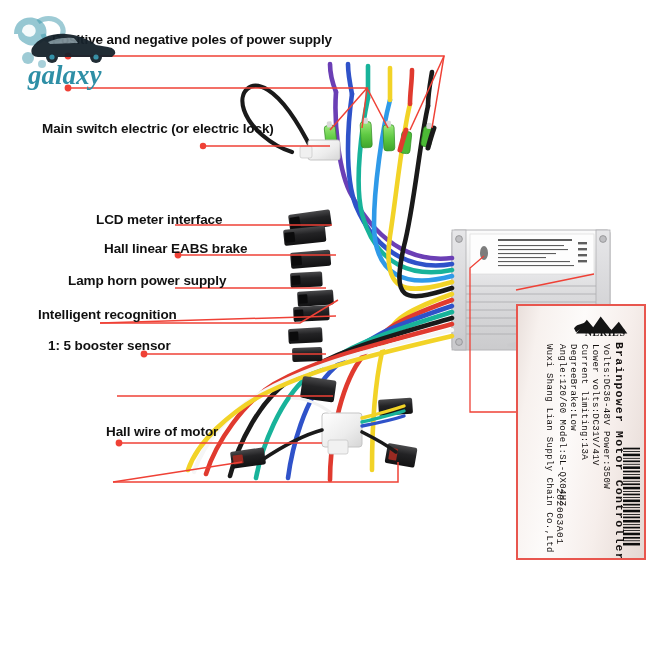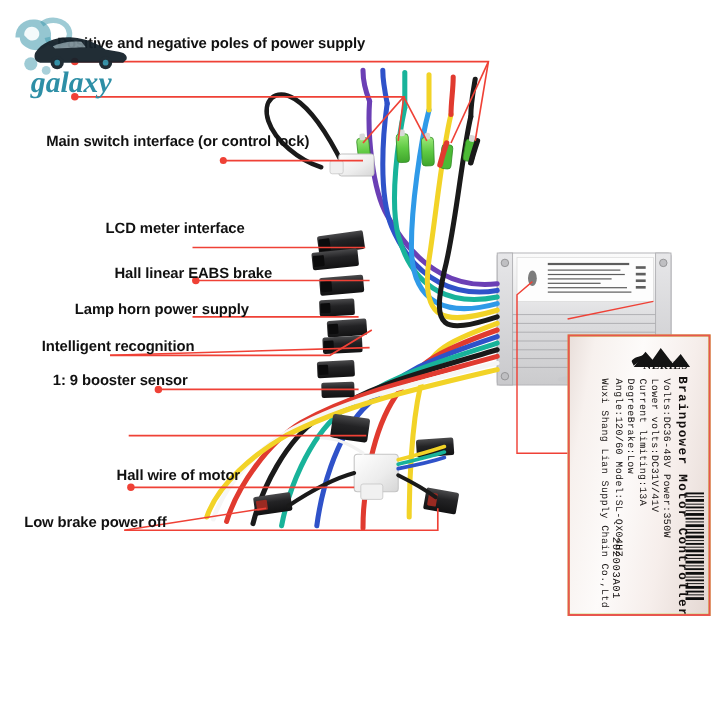--- a/index.html
+++ b/index.html
@@ -298,28 +298,27 @@
       <circle cx="119" cy="443" r="3.4"></circle>
     </g>
 
     <g fill="none" stroke="#ef4136" stroke-width="1.3">
       <path d="M484,256 L470,268 L470,412 L516,412"></path>
       <path d="M516,290 L594,274"></path>
     </g>
   </svg>
 
   <div class="callout-text" style="left:52px;top:32px;">Positive and negative poles of power supply</div>
-  <div class="callout-text" style="left:42px;top:121px;">Main switch interface (or control lock)</div>
-  <div class="callout-text" style="left:96px;top:200px;">LCD meter interface</div>
+  <div class="callout-text" style="left:42px;top:121px;">Main switch electric (or electric lock)</div>
+  <div class="callout-text" style="left:96px;top:212px;">LCD meter interface</div>
   <div class="callout-text" style="left:104px;top:241px;">Hall linear EABS brake</div>
   <div class="callout-text" style="left:38px;top:307px;">Intelligent recognition</div>
   <div class="callout-text" style="left:68px;top:273px;">Lamp horn power supply</div>
-  <div class="callout-text" style="left:48px;top:338px;">1: 9 booster sensor</div>
+  <div class="callout-text" style="left:48px;top:338px;">1: 5 booster sensor</div>
   <div class="callout-text" style="left:106px;top:424px;">Hall wire of motor</div>
-  <div class="callout-text" style="left:22px;top:467px;">Low brake power off</div>
 
   <div id="label-inset">
     <div class="lbl-paper"></div>
 
     <svg id="brandmark" viewBox="0 0 120 48">
       <path d="M4,40 L24,14 L36,28 L50,8 L70,34 L84,18 L100,40 Z" fill="#141414"></path>
       <path d="M0,30 C8,20 16,24 22,18 C18,30 10,32 4,38 Z" fill="#141414"></path>
       <text x="20" y="44" font-family="Liberation Serif, serif" font-size="19" font-weight="bold" fill="#141414" letter-spacing="1">NERIES</text>
     </svg>
 

